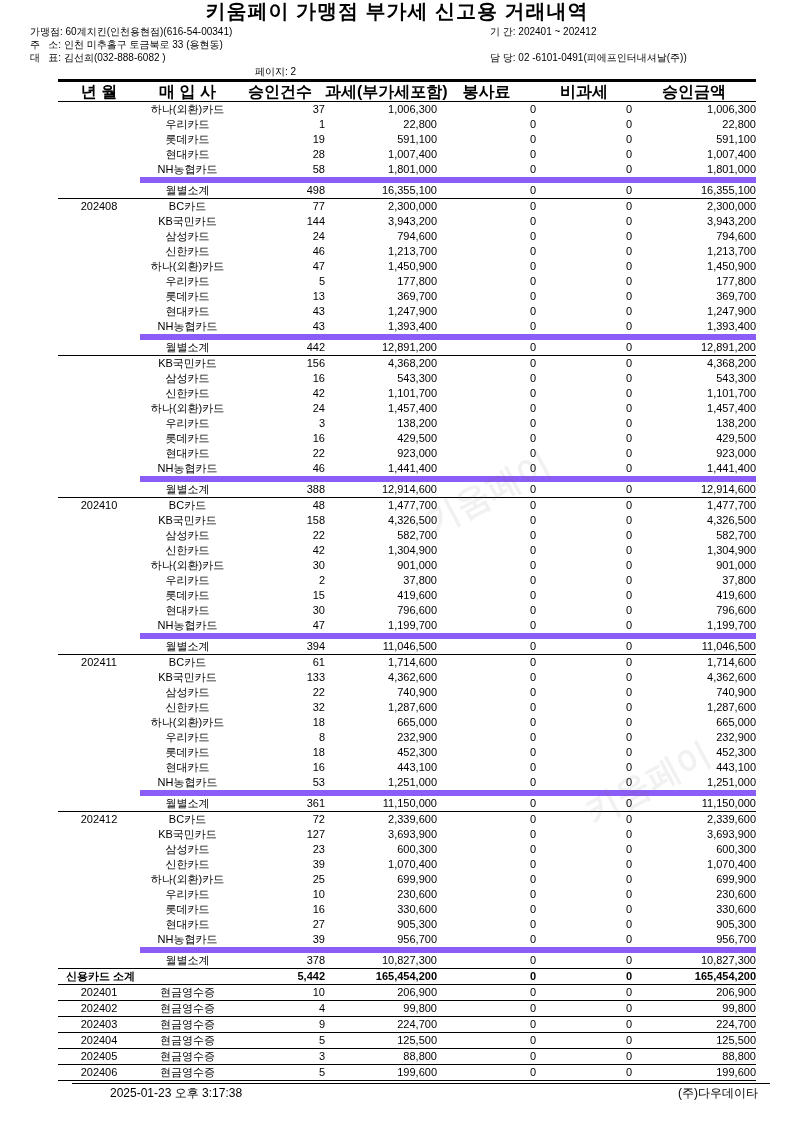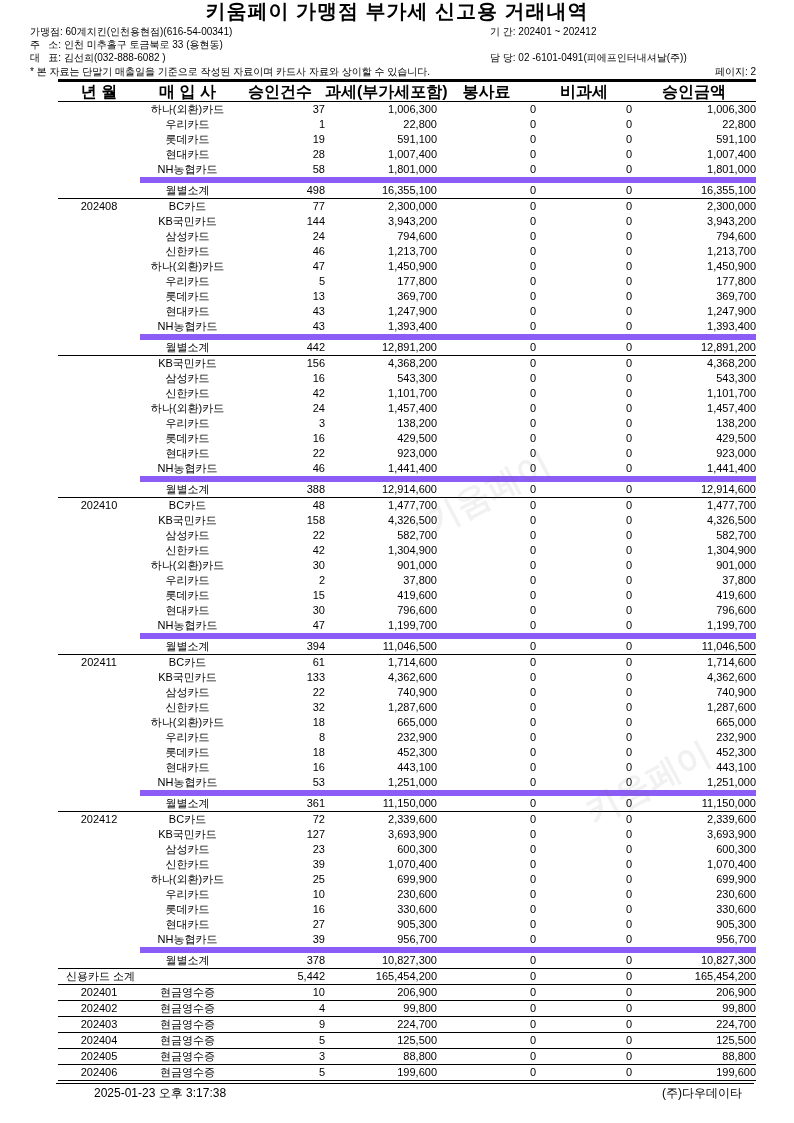--- a/index.html
+++ b/index.html
@@ -59,26 +59,26 @@
     line-height:15px;
     padding:0;
     white-space:nowrap;
     overflow:visible;
   }
   td.c-month{text-align:center;}
   td.c-buyer{text-align:center;}
   td.c-num{text-align:right;padding-right:5px;}
   tr.row-subtotal td{border-bottom:1.5px solid #000;}
   tr.row-subtotal td:not(:first-child){border-top:6px solid #8b5cf6;}
-  tr.row-grand td{border-bottom:1.5px solid #000;}
+  tr.row-grand td{border-bottom:1.5px solid #000;font-weight:bold;}
   tr.row-grand td.c-month{text-align:left;padding-left:8px;white-space:nowrap;}
   tr.row-cash td{border-bottom:1px solid #000;}
   .footer{
     position:absolute;
-    left:56px;
+    left:72px;
     top:1083px;
     width:698px;
     border-top:1.5px solid #000;
     display:flex;
     justify-content:space-between;
     font-size:12px;
     line-height:15px;
     padding-top:2px;
   }
   .footer .ts{margin-left:38px;}
@@ -109,21 +109,20 @@
     </div>
     <div class="info-row">
       <span class="info-left"><span>주   소: </span><span>인천 미추홀구 토금북로 33 (용현동)</span></span>
       <span class="info-right"></span>
     </div>
     <div class="info-row">
       <span class="info-left"><span>대   표: </span><span>김선희(032-888-6082 )</span></span>
       <span class="info-right"><span>담 당: </span><span>02 -6101-0491(피에프인터내셔날(주))</span></span>
     </div>
     <div class="info-row">
-      <span class="info-left note">* 본 자료는 단말기 매출일을 기준으로 작성된 자료이며 카드사 자료와 상이할 수 있습니다.</span>
       <span class="info-right pagecell"><span>페이지: </span><span>2</span></span>
     </div>
   </div>
 
   <table class="report">
     <colgroup>
       <col style="width:82px">
         <col style="width:95px">
         <col style="width:90px">
       <col style="width:112px">

